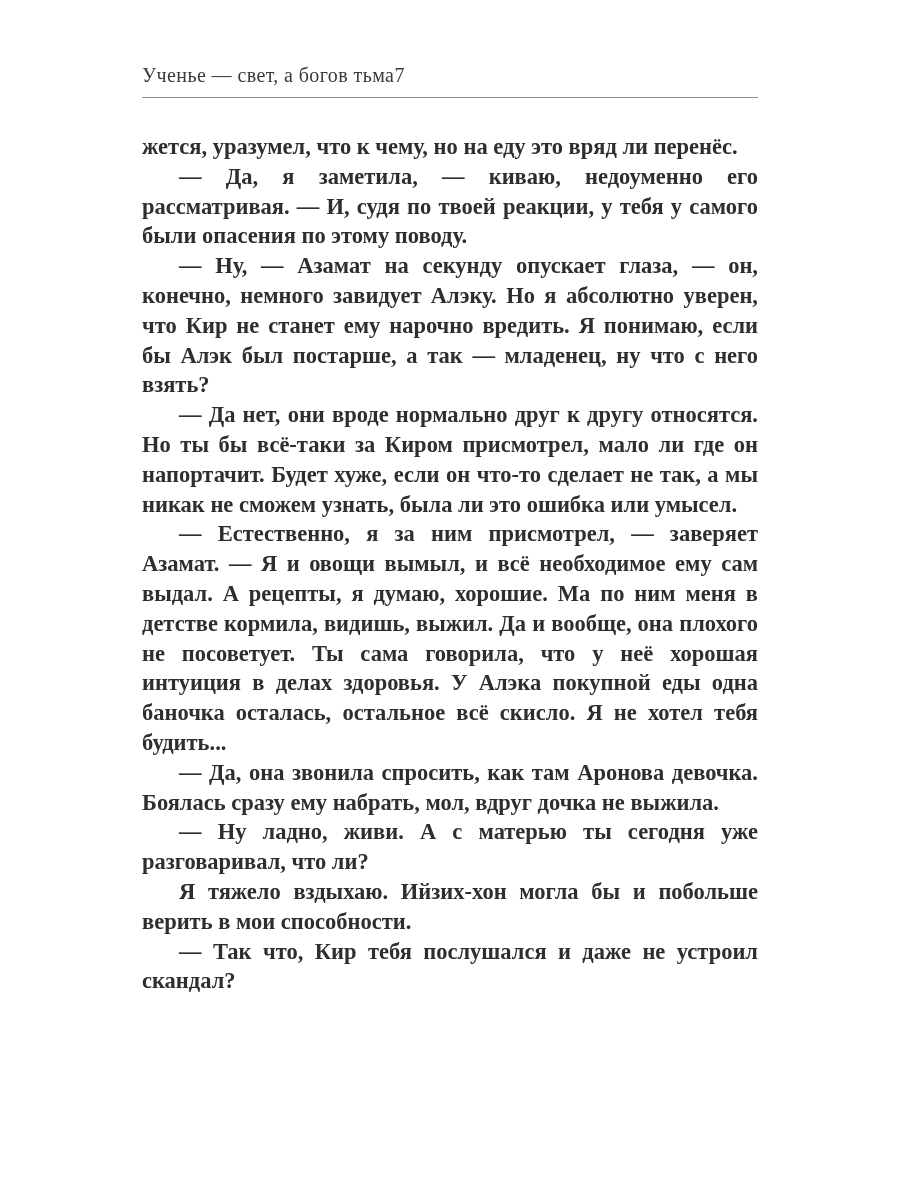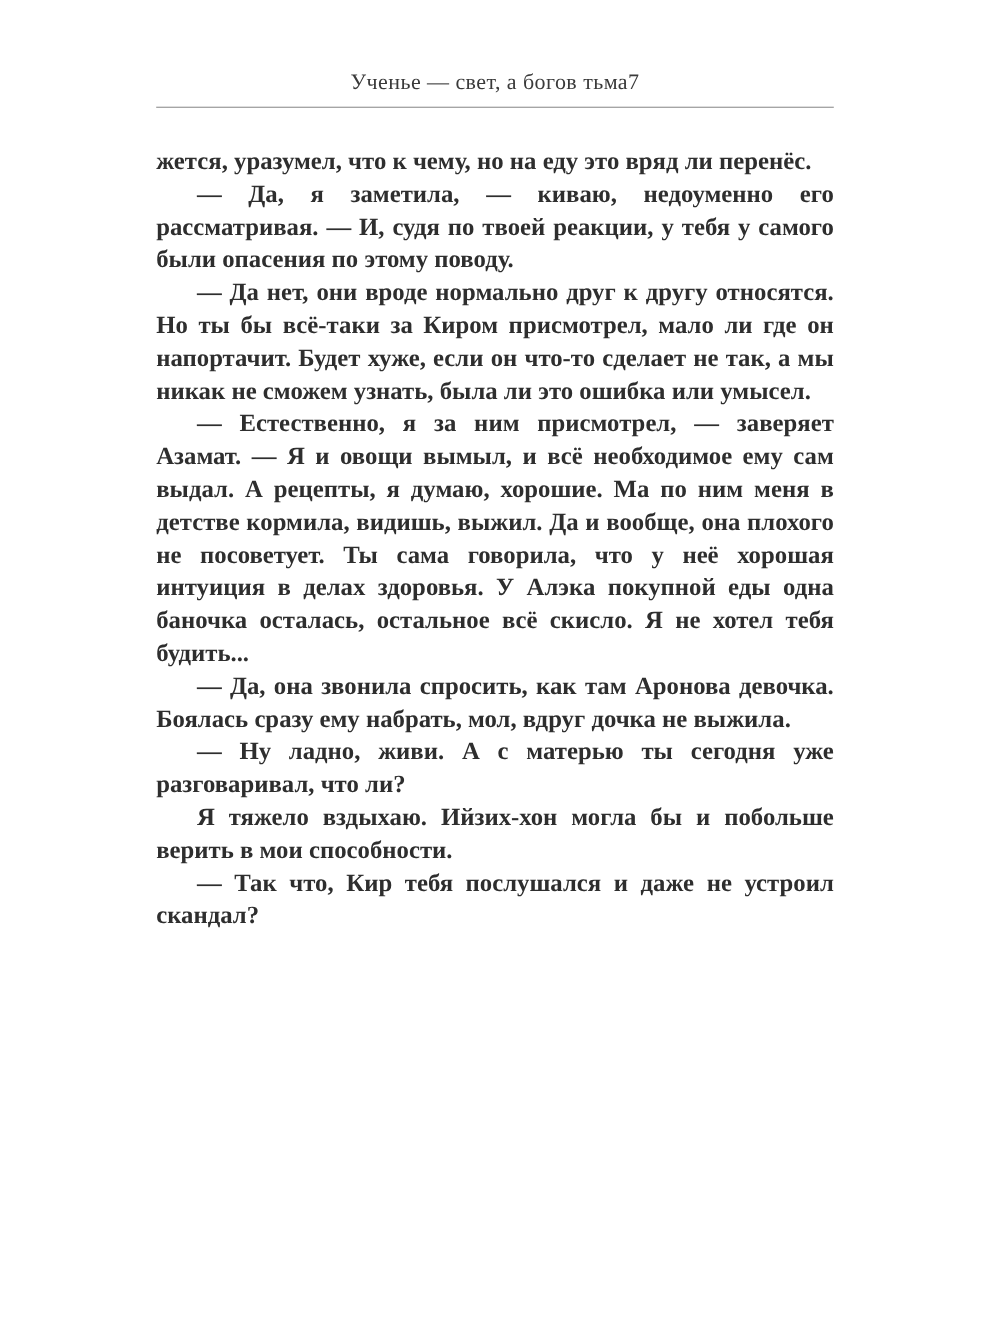--- a/index.html
+++ b/index.html
@@ -15,21 +15,21 @@
     color: #2e2e2e;
   }
   .page {
     box-sizing: border-box;
     width: 900px;
     height: 1200px;
     padding: 64px 142px 40px 142px;
   }
   .running-head {
     display: flex;
-    justify-content: center;
+    justify-content: flex-start;
     align-items: baseline;
     font-size: 20px;
     letter-spacing: 0.4px;
     color: #3a3a3a;
   }
   .running-head .title {
     white-space: nowrap;
   }
   .running-head .pagenum {
     font-size: 20px;
@@ -62,20 +62,21 @@
 
 <div class="page">
   <div class="running-head">
     <span class="title">Ученье — свет, а богов тьма</span>
     <span class="pagenum">7</span>
   </div>
   <hr class="head-rule">
   <div class="page-text" lang="ru">
       <p class="para no-indent">жется, уразумел, что к чему, но на еду это вряд ли перенёс.</p>
       <p class="para">— Да, я заметила, — киваю, недоуменно его рассматривая. — И, судя по твоей реакции, у тебя у самого были опасения по этому поводу.</p>
+      <p class="para">— Ну, — Азамат на секунду опускает глаза, — он, конечно, немного завидует Алэку. Но я абсолютно уверен, что Кир не станет ему нарочно вредить. Я понимаю, если бы Алэк был постарше, а так — младенец, ну что с него взять?</p>
       <p class="para">— Да нет, они вроде нормально друг к другу относятся. Но ты бы всё-таки за Киром присмотрел, мало ли где он напортачит. Будет хуже, если он что-то сделает не так, а мы никак не сможем узнать, была ли это ошибка или умысел.</p>
       <p class="para">— Естественно, я за ним присмотрел, — заверяет Азамат. — Я и овощи вымыл, и всё необходимое ему сам выдал. А рецепты, я думаю, хорошие. Ма по ним меня в детстве кормила, видишь, выжил. Да и вообще, она плохого не посоветует. Ты сама говорила, что у неё хорошая интуиция в делах здоровья. У Алэка покупной еды одна баночка осталась, остальное всё скисло. Я не хотел тебя будить...</p>
       <p class="para">— Да, она звонила спросить, как там Аронова девочка. Боялась сразу ему набрать, мол, вдруг дочка не выжила.</p>
       <p class="para">— Ну ладно, живи. А с матерью ты сегодня уже разговаривал, что ли?</p>
       <p class="para">Я тяжело вздыхаю. Ийзих-хон могла бы и побольше верить в мои способности.</p>
       <p class="para">— Так что, Кир тебя послушался и даже не устроил скандал?</p>
     </div>
 </div>
 
 </body></html>

